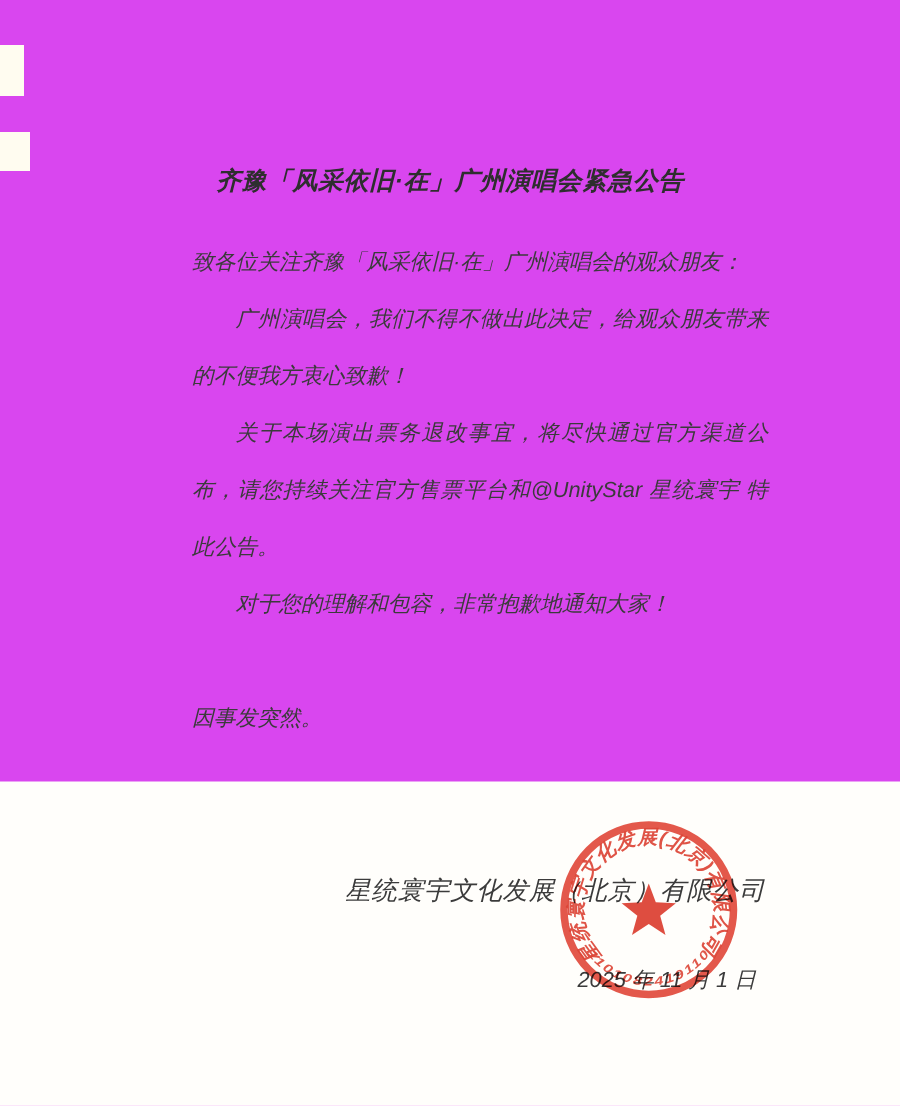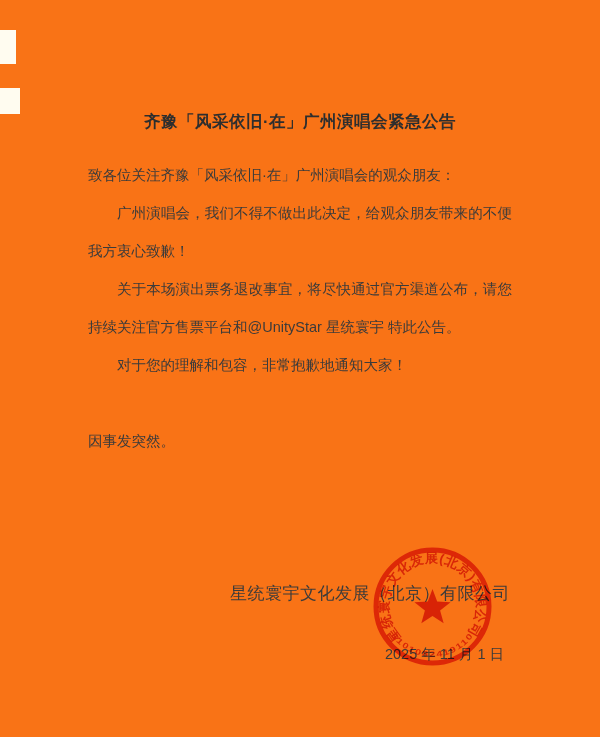--- a/index.html
+++ b/index.html
@@ -4,22 +4,23 @@
 <style>
   * { margin: 0; padding: 0; box-sizing: border-box; }
   html, body { background: #fffefb; }
   body {
     width: 600px; height: 737px;
     font-family: "Liberation Sans", "DejaVu Sans", sans-serif;
     position: relative; overflow: hidden;
   }
   .page {
     position: relative;
-    width: 600px; height: 737px;
-    background: #f97316;
+    width: 600px; height: 521px;
+    background: #d946ef;
+    font-style: italic;
   }
   .scan-artifact {
     position: absolute; left: 0;
     background: #fffcf0;
   }
   .artifact-1 { top: 30px; width: 16px; height: 34px; }
   .artifact-2 { top: 88px; width: 20px; height: 26px; }
   .content {
     position: absolute;
     left: 88px; top: 110px; width: 424px;
@@ -33,20 +34,21 @@
     line-height: 22px;
     margin-bottom: 24px;
     letter-spacing: 0.5px;
   }
   .body-text p {
     font-size: 14.5px;
     line-height: 38px;
     text-align: justify;
     word-break: break-all;
     color: #3b3b3b;
+    margin-left: 40px;
   }
   .body-text p.indent { text-indent: 2em; }
   .closing { margin-top: 38px; }
   .signature {
     position: absolute;
     top: 584px; right: 90px;
     text-align: right;
     color: #3b3b3b;
     z-index: 1;
   }

